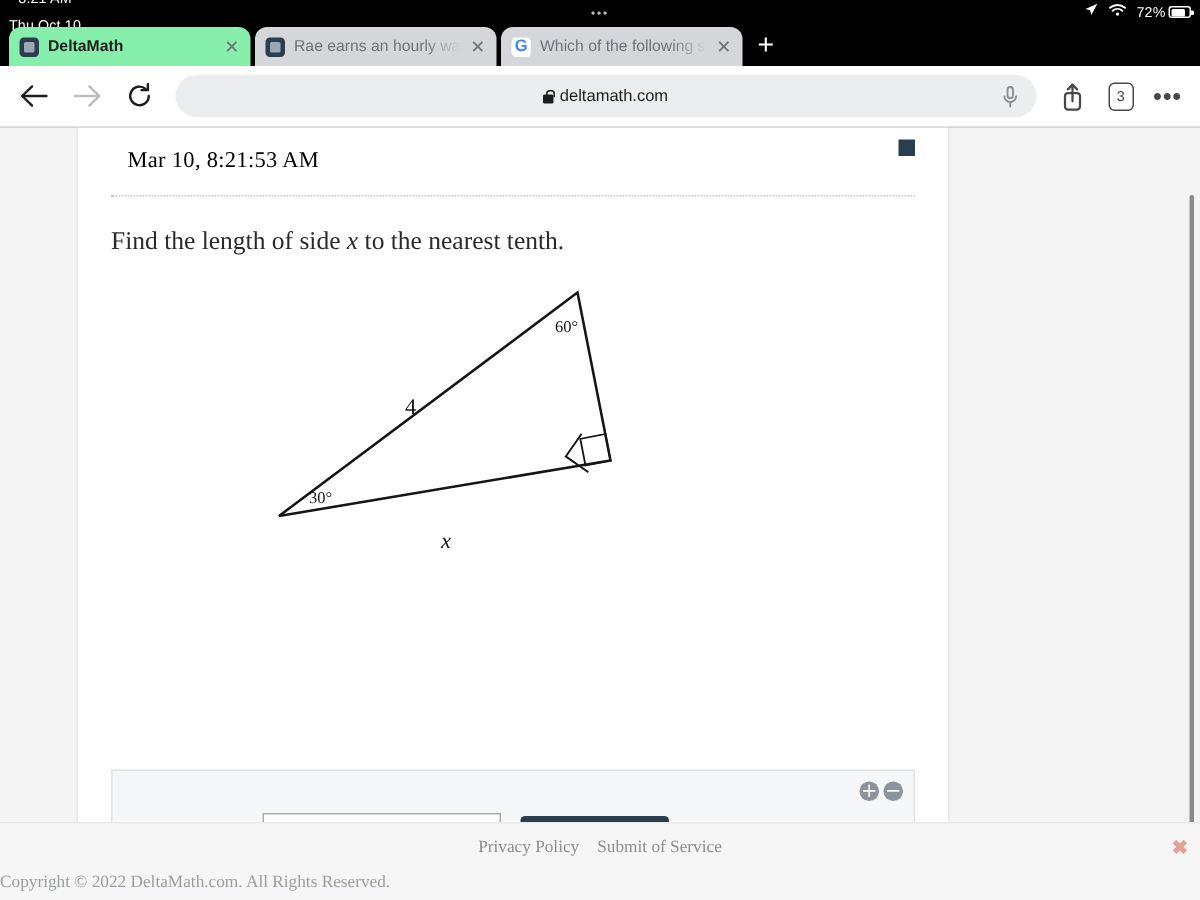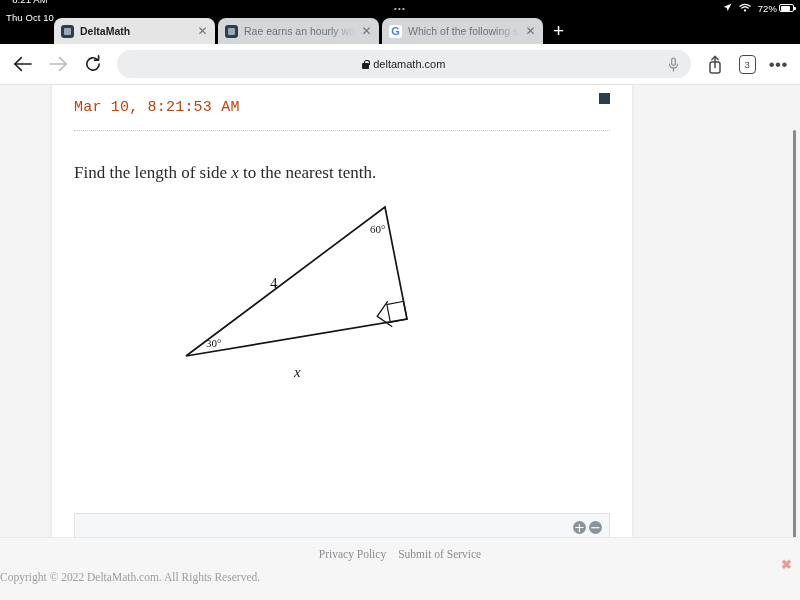--- a/index.html
+++ b/index.html
@@ -46,21 +46,21 @@
     display: flex; align-items: flex-end; padding: 0 6px; gap: 3px;
   }
   .tab {
     height: 26px; flex: 0 0 auto; width: 161px;
     border-radius: 8px 8px 0 0;
     display: flex; align-items: center; gap: 6px;
     padding: 0 7px;
     background: #d4d6d9;
     position: relative; overflow: hidden;
   }
-  .tab.active { background: #e5e5e5; margin-left: 48px; }
+  .tab.active { background: #86efac; }
   .tab-favicon {
     width: 13px; height: 13px; border-radius: 3px; flex: 0 0 auto;
     background: #2b3e50; position: relative;
   }
   .tab-favicon::after {
     content: ""; position: absolute; inset: 3px;
     background: #9aa7b4; border-radius: 1px;
   }
   .tab-favicon.google { background: #fff; }
   .tab-favicon.google::after {
@@ -130,33 +130,33 @@
   }
 
   
   .card {
     position: absolute; left: 52px; top: 0; width: 580px; height: 518px;
     background: #fff;
     box-shadow: 0 0 3px rgba(0,0,0,.10);
   }
   .card-inner { padding: 14px 22px 0 22px; position: relative; height: 100%; }
   .timestamp {
-    font-family: Liberation Mono, monospace;
-    font-size: 15px; color: #c2410c; letter-spacing: .2px;
+    font-family: Liberation Serif, serif;
+    font-size: 15px; color: #000000; letter-spacing: .2px; margin-left: 11px;
   }
   .nav-square {
     position: absolute; right: 22px; top: 8px;
     width: 11px; height: 11px; background: #2b3e50;
   }
   .divider {
     margin-top: 14px;
     border-top: 1px dotted #c4c7cb;
   }
   .question {
-    margin-top: 32px;
+    margin-top: 20px;
     font-family: "Liberation Serif", serif;
     font-size: 17px; color: #2a2a2a;
   }
   .question .var { font-style: italic; }
 
   
   .figure { position: relative; width: 100%; height: 232px; margin-top: 8px; }
   .figure svg { position: absolute; left: 0; top: 0; }
 
   
@@ -192,21 +192,21 @@
     font-size: 11.5px; font-family: "Liberation Sans", sans-serif;
     cursor: pointer;
   }
   .attempt {
     position: absolute; right: 10px; bottom: 5px;
     font-family: "Liberation Serif", serif; font-size: 11.5px; color: #8b9096;
   }
 
   
   .footer {
-    position: absolute; left: 0; right: 0; bottom: 0; height: 63px;
+    position: absolute; left: 0; right: 0; bottom: 0; height: 52px;
     background: #f6f6f6; border-top: 1px solid #eaeaea;
     font-family: "Liberation Serif", serif;
   }
   .footer-links {
     position: absolute; top: 10px; left: 0; right: 0;
     display: flex; justify-content: center; gap: 12px;
     font-size: 11.5px; color: #8a8d91;
   }
   .footer-copy {
     position: absolute; top: 33px; left: 0; right: 0;

